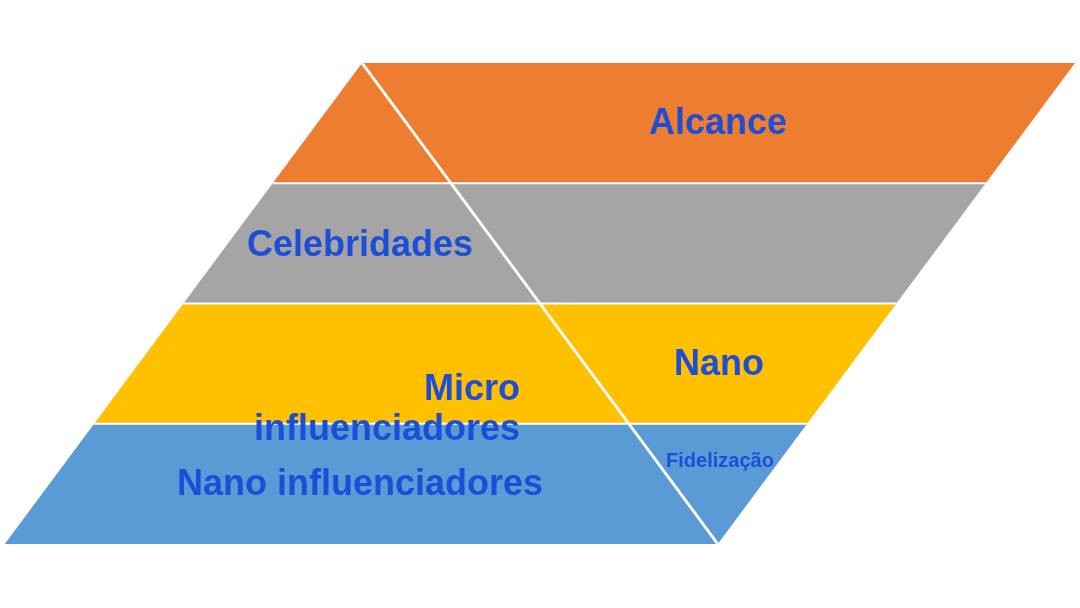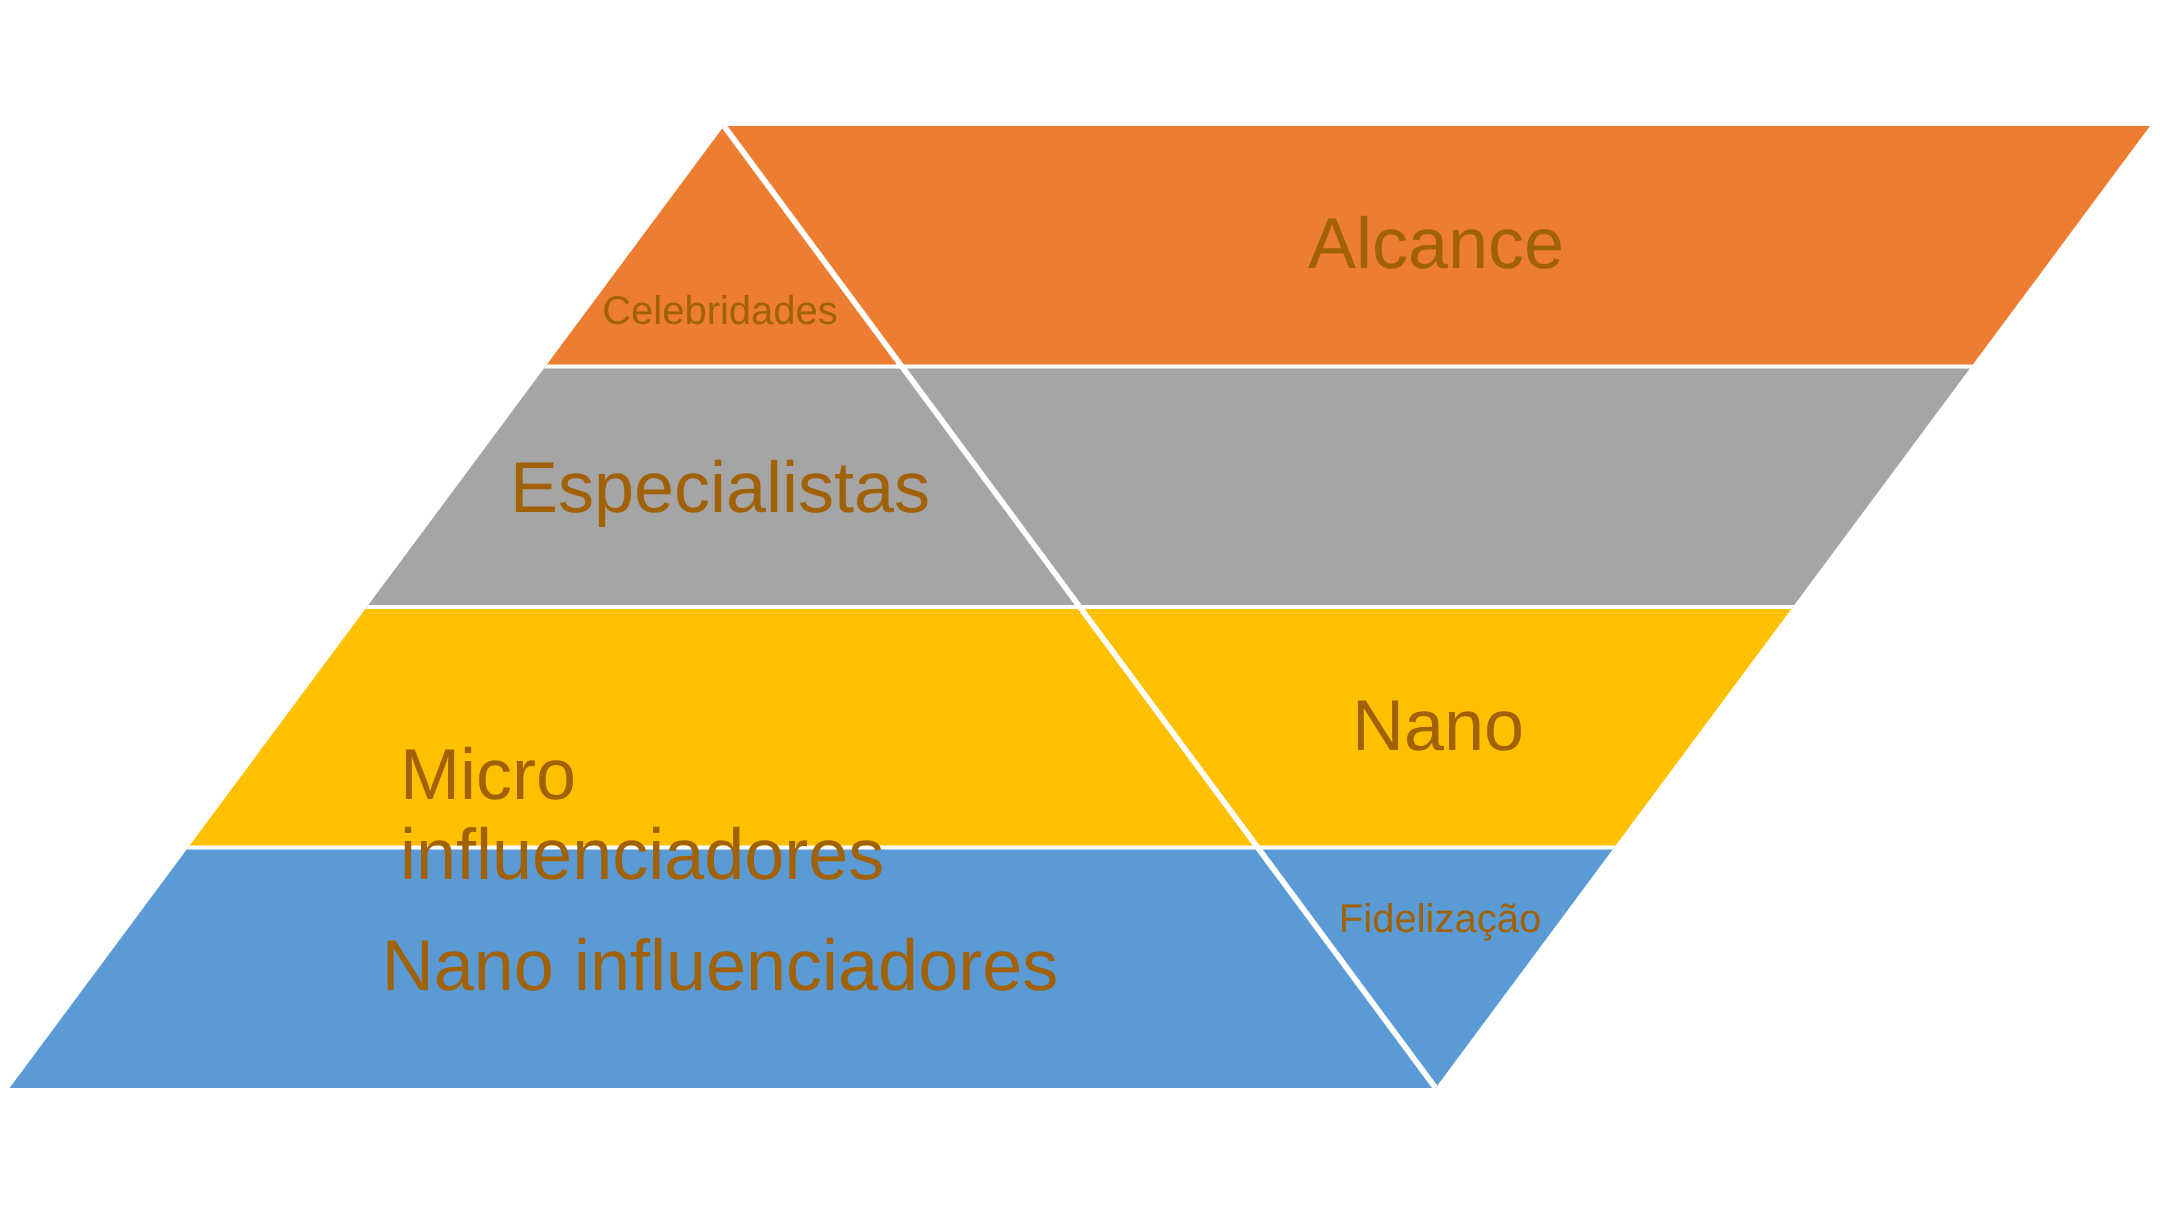--- a/index.html
+++ b/index.html
@@ -40,24 +40,25 @@
     left: 0;
     top: 0;
     width: 713px;
     height: 481px;
     display: block;
   }
   .lines line { stroke-width: 2; }
   .label {
     position: absolute;
     transform: translate(-50%, -50%);
-    color: #a16207;
+    color: #1d4ed8;
     white-space: nowrap;
-    text-align: left;
+    text-align: right;
     line-height: 1.12;
+    font-weight: bold;
   }
   .label.large { font-size: 36px; }
   .label.small { font-size: 20px; }
   .label.wrap  { white-space: normal; width: 320px; margin-top: 46px; }
   .lbl-celebridades { left: 360px; top: 156px; }
   .lbl-alcance      { left: 718px; top: 122px; }
   .lbl-especialistas{ left: 360px; top: 244px; }
   .lbl-consideracao { left: 718px; top: 244px; }
   .lbl-micro        { left: 360px; top: 362px; }
   .lbl-venda        { left: 719px; top: 363px; }
@@ -75,24 +76,23 @@
     <div class="band b2" style="background: rgb(255, 192, 0);"></div>
     <div class="band b3" style="background: rgb(91, 155, 213);"></div>
     <svg class="lines" viewBox="0 0 713 481" preserveAspectRatio="none">
       <line x1="0" y1="120.25" x2="713" y2="120.25" stroke="#ffffff"></line>
       <line x1="0" y1="240.5" x2="713" y2="240.5" stroke="#ffffff"></line>
       <line x1="0" y1="360.75" x2="713" y2="360.75" stroke="#ffffff"></line>
       <line x1="0" y1="0" x2="713" y2="481" stroke="#ffffff"></line>
     </svg>
   </div>
 
-  <div class="label small lbl-celebridades">Celebridades</div>
   <div class="label large lbl-alcance">Alcance</div>
 
-  <div class="label large lbl-especialistas">Especialistas</div>
+  <div class="label large lbl-especialistas">Celebridades</div>
 
   <div class="label large wrap lbl-micro">Micro influenciadores</div>
   <div class="label large lbl-venda">Nano</div>
 
   <div class="label large lbl-nano">Nano influenciadores</div>
   <div class="label small lbl-fidelizacao">Fidelização</div>
 
 </div>
 
 </body></html>

